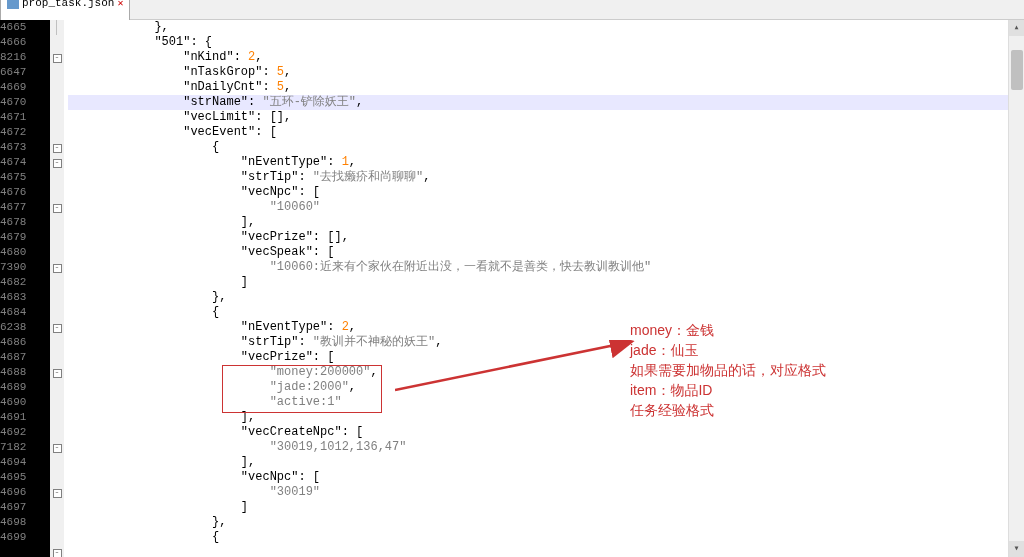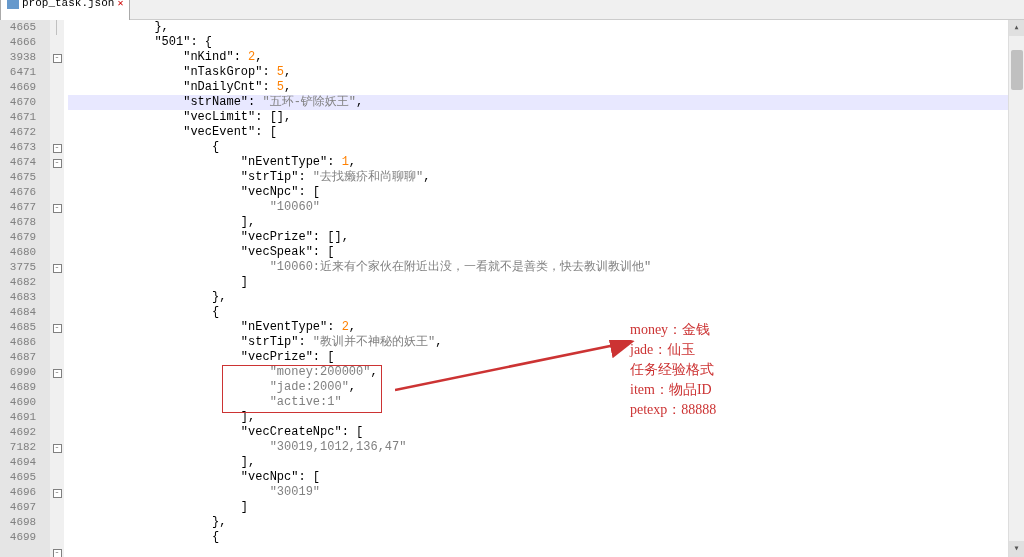--- a/index.html
+++ b/index.html
@@ -42,22 +42,22 @@
   cursor: pointer;
   font-size: 10px;
 }
 .editor-wrap {
   display: flex;
   height: calc(100% - 20px);
   position: relative;
 }
 .gutter {
   width: 50px;
-  background: #e5e5e5;
-  text-align: center;
+  background: #000000;
+  text-align: left;
   color: #808080;
   font-size: 11px;
   line-height: 15px;
   padding: 0 4px 0 0;
   user-select: none;
   flex-shrink: 0;
 }
 .gutter div { height: 15px; }
 .fold-col {
   width: 14px;
@@ -114,21 +114,21 @@
   position: absolute;
   left: 395px;
   top: 320px;
   pointer-events: none;
 }
 .annotation {
   position: absolute;
   left: 630px;
   top: 300px;
   color: #cc3333;
-  font-family: Liberation Serif, serif;
+  font-family: Liberation Sans, sans-serif;
   font-size: 14px;
   line-height: 20px;
 }
 .scroll-v {
   position:absolute; right:0; top:20px; bottom:0; width:16px;
   background:#f0f0f0; border-left:1px solid #ddd;
 }
 .scroll-up, .scroll-down {
   height:16px; background:#e0e0e0; text-align:center;
   font-size:10px; line-height:16px; color:#555; cursor:pointer;
@@ -148,42 +148,42 @@
     <span class="tab-icon"></span>
     <span>prop_task.json</span>
     <span class="tab-close">✕</span>
   </div>
 </div>
 
 <div class="editor-wrap">
   <div class="gutter" id="gutter">
       <div>4665</div>
       <div>4666</div>
-      <div>3938</div>
-      <div>6471</div>
+      <div>8216</div>
+      <div>6647</div>
       <div>4669</div>
       <div>4670</div>
       <div>4671</div>
       <div>4672</div>
       <div>4673</div>
       <div>4674</div>
       <div>4675</div>
       <div>4676</div>
       <div>4677</div>
       <div>4678</div>
       <div>4679</div>
       <div>4680</div>
-      <div>3775</div>
+      <div>7390</div>
       <div>4682</div>
       <div>4683</div>
       <div>4684</div>
-      <div>4685</div>
+      <div>6238</div>
       <div>4686</div>
       <div>4687</div>
-      <div>6990</div>
+      <div>4688</div>
       <div>4689</div>
       <div>4690</div>
       <div>4691</div>
       <div>4692</div>
       <div>7182</div>
       <div>4694</div>
       <div>4695</div>
       <div>4696</div>
       <div>4697</div>
       <div>4698</div>
@@ -236,23 +236,23 @@
       <marker id="ah" markerWidth="10" markerHeight="10" refX="2" refY="5" orient="auto">
         <path d="M0,0 L10,5 L0,10 Z" fill="#cc3333"></path>
       </marker>
     </defs>
     <line x1="0" y1="50" x2="220" y2="5" stroke="#cc3333" stroke-width="2.5" marker-end="url(#ah)"></line>
   </svg>
 
   <div class="annotation" id="annot">
       <div>money：金钱</div>
       <div>jade：仙玉</div>
+      <div>如果需要加物品的话，对应格式</div>
+      <div>item：物品ID</div>
       <div>任务经验格式</div>
-      <div>item：物品ID</div>
-      <div>petexp：88888</div>
     </div>
 </div>
 
 <div class="scroll-v">
   <div class="scroll-up">▴</div>
   <div class="scroll-thumb"></div>
   <div class="scroll-down">▾</div>
 </div>
 
 </body></html>

